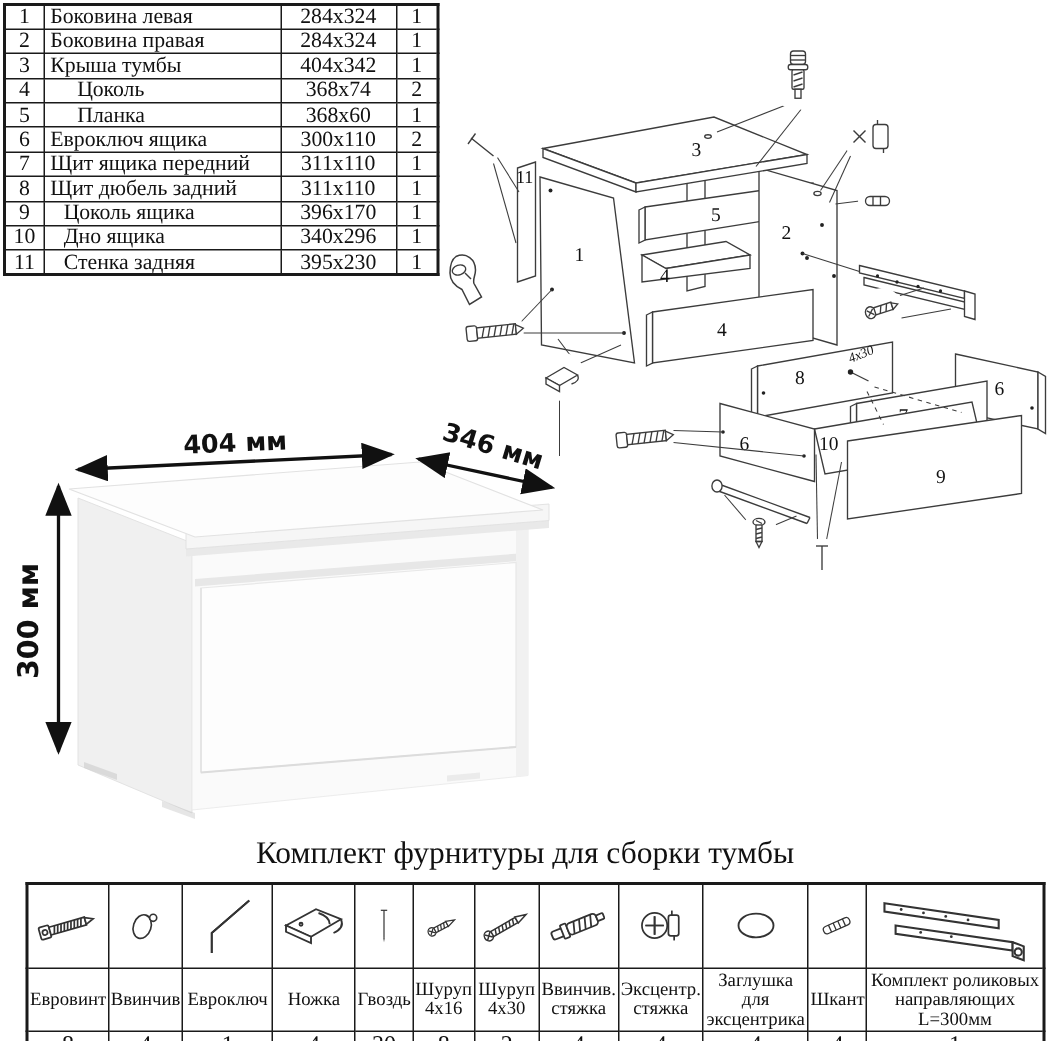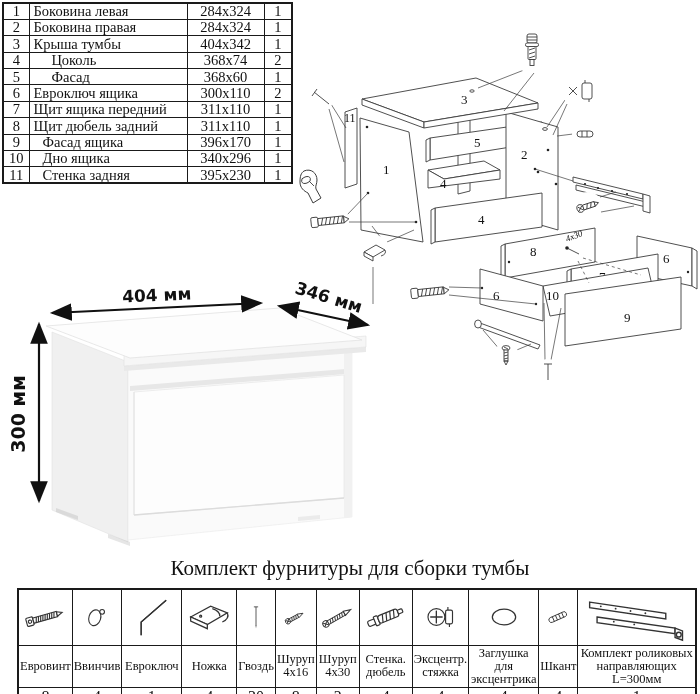--- a/index.html
+++ b/index.html
@@ -81,21 +81,21 @@
           <td class="c">1</td>
         </tr>
       <tr>
           <td class="c">4</td>
           <td class="name ind2">Цоколь</td>
           <td class="c">368x74</td>
           <td class="c">2</td>
         </tr>
       <tr>
           <td class="c">5</td>
-          <td class="name ind2">Фасад</td>
+          <td class="name ind2">Планка</td>
           <td class="c">368x60</td>
           <td class="c">1</td>
         </tr>
       <tr>
           <td class="c">6</td>
           <td class="name">Евроключ ящика</td>
           <td class="c">300x110</td>
           <td class="c">2</td>
         </tr>
       <tr>
@@ -105,21 +105,21 @@
           <td class="c">1</td>
         </tr>
       <tr>
           <td class="c">8</td>
           <td class="name">Щит дюбель задний</td>
           <td class="c">311x110</td>
           <td class="c">1</td>
         </tr>
       <tr>
           <td class="c">9</td>
-          <td class="name ind1">Фасад ящика</td>
+          <td class="name ind1">Цоколь ящика</td>
           <td class="c">396x170</td>
           <td class="c">1</td>
         </tr>
       <tr>
           <td class="c">10</td>
           <td class="name ind1">Дно ящика</td>
           <td class="c">340x296</td>
           <td class="c">1</td>
         </tr>
       <tr>
@@ -548,21 +548,21 @@
           </td>
       </tr>
       <tr>
         <td class="lbl-cell">Евровинт</td>
         <td class="lbl-cell">Ввинчив</td>
         <td class="lbl-cell">Евроключ</td>
         <td class="lbl-cell">Ножка</td>
         <td class="lbl-cell">Гвоздь</td>
         <td class="lbl-cell">Шуруп 4x16</td>
         <td class="lbl-cell">Шуруп 4x30</td>
-        <td class="lbl-cell">Стенка. дюбель</td>
+        <td class="lbl-cell">Ввинчив. стяжка</td>
         <td class="lbl-cell">Эксцентр. стяжка</td>
         <td class="lbl-cell">Заглушка для эксцентрика</td>
         <td class="lbl-cell">Шкант</td>
         <td class="lbl-cell">Комплект роликовых направляющих L=300мм</td>
       </tr>
       <tr>
         <td class="qty-cell">8</td>
         <td class="qty-cell">4</td>
         <td class="qty-cell">1</td>
         <td class="qty-cell">4</td>

